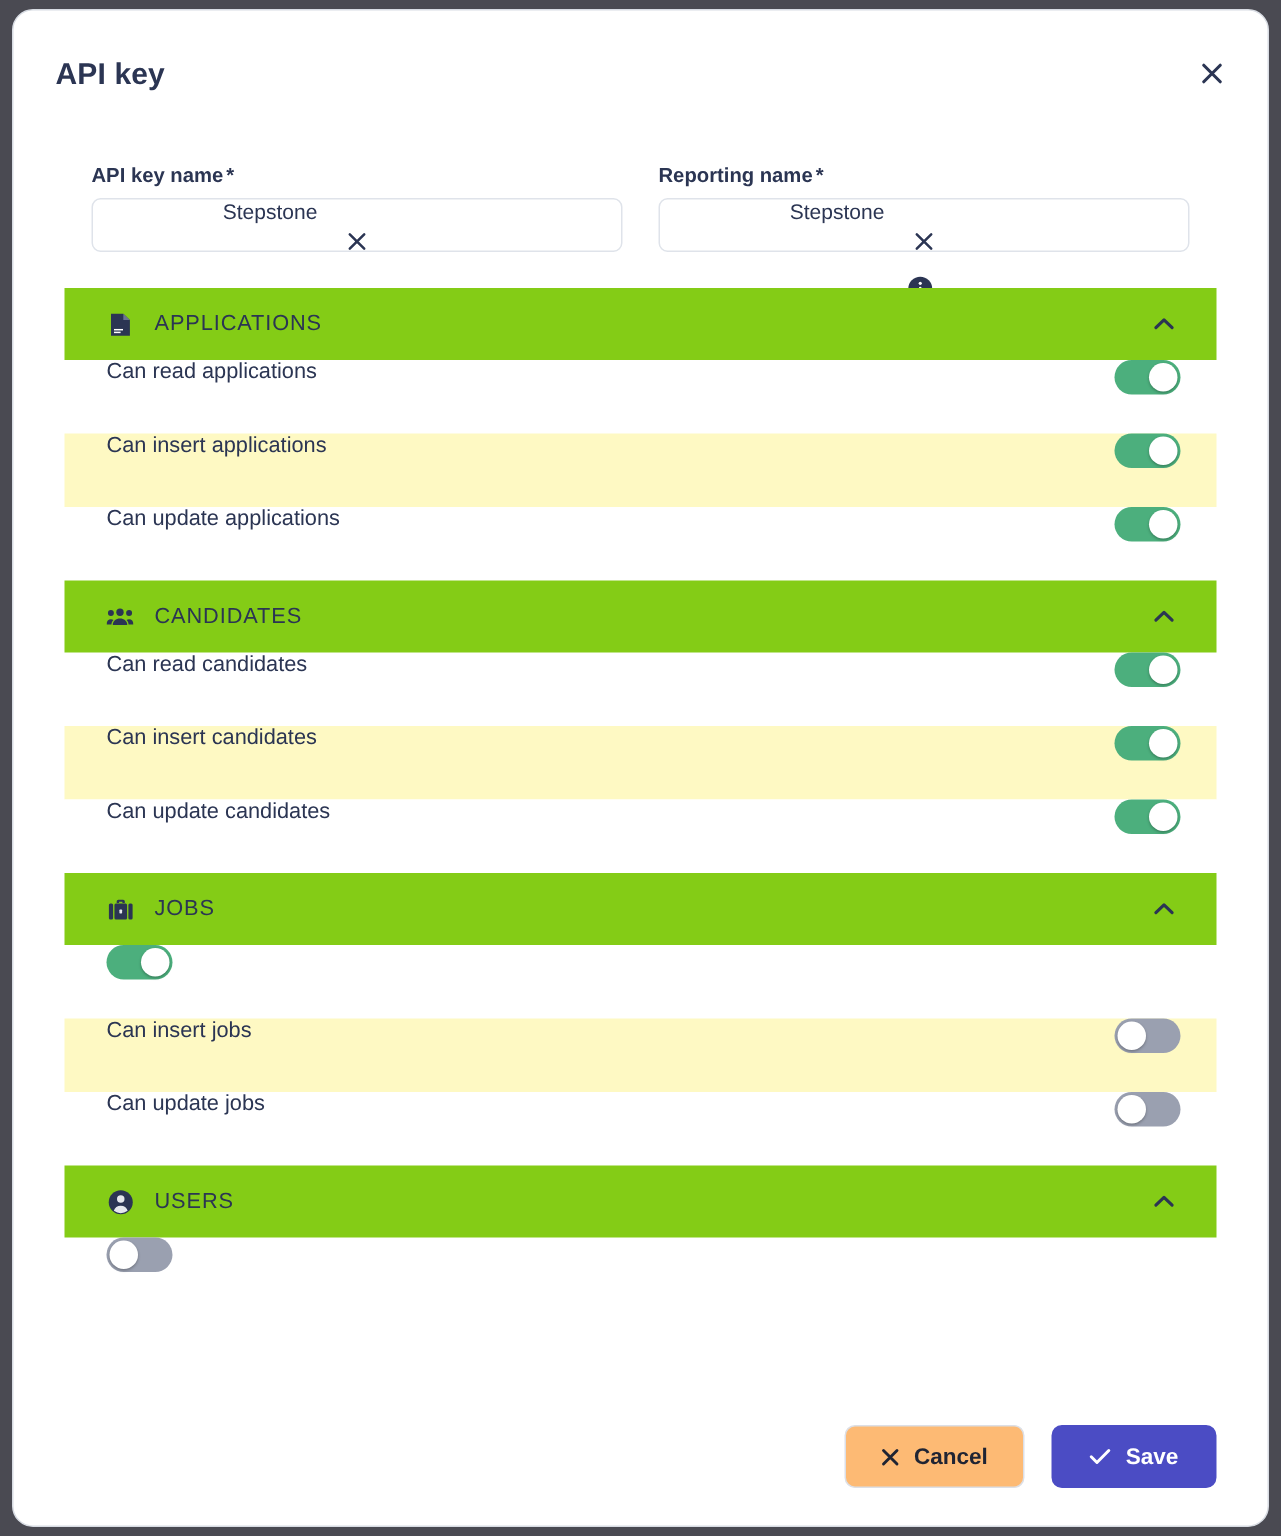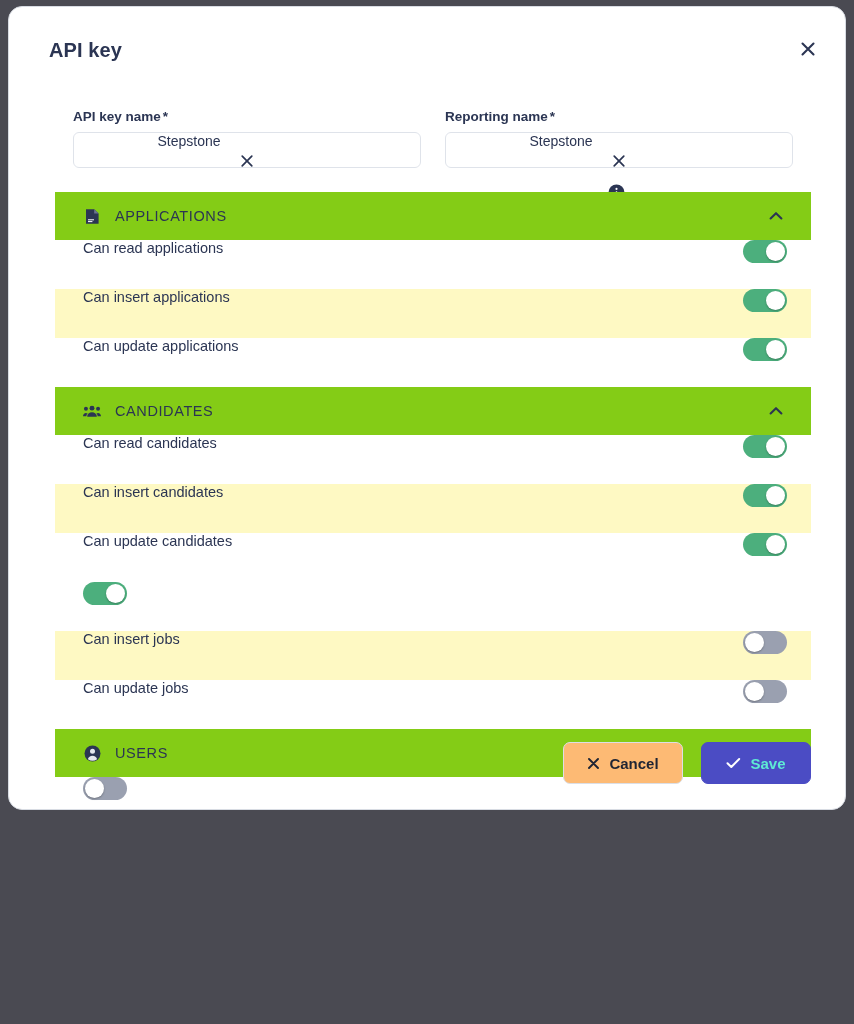--- a/index.html
+++ b/index.html
@@ -9,26 +9,25 @@
     height: 1024px;
     background: #4a4a52;
     font-family: "Liberation Sans", "DejaVu Sans", sans-serif;
   }
 
   .modal {
     position: absolute;
     left: 8px;
     top: 6px;
     width: 838px;
-    height: 804px;
+    height: 1012px;
     background: #ffffff;
     border: 1px solid #d8dce3;
     border-radius: 14px;
     overflow: hidden;
-    padding-left: 12px;
   }
 
   
   .modal-header {
     position: relative;
     height: 84px;
   }
   .modal-title {
     position: absolute;
     left: 28px;
@@ -225,21 +224,21 @@
   }
   .btn-cancel {
     background: #fdba74;
     border: 1px solid #dcdfe6;
     color: #1f2433;
     min-width: 120px;
   }
   .btn-save {
     background: #4b4cc4;
     border: 1px solid #4b4cc4;
-    color: #5eead4;
+    color: #ffffff;
     min-width: 110px;
   }
   .btn-icon {
     display: flex;
     align-items: center;
     justify-content: center;
   }
 </style>
 </head>
 <body>
@@ -367,20 +366,37 @@
           <span class="knob"></span>
         </button>
     </div>
     <div class="perm-row">
       <span class="perm-label">Can update candidates</span>
       <button class="toggle on">
           <span class="knob"></span>
         </button>
     </div>
 
+    <div class="section-header">
+      <span class="section-icon">
+        <svg width="17" height="15" viewBox="0 0 17 15">
+          <path d="M5.8 3V1.9c0-.6.5-1.1 1.1-1.1h3.2c.6 0 1.1.5 1.1 1.1V3h-1.6v-.8H7.4V3z" fill="#2b3553"></path>
+          <rect x="0.6" y="3.4" width="2.8" height="10.6" rx="1" fill="#2b3553"></rect>
+          <rect x="13.6" y="3.4" width="2.8" height="10.6" rx="1" fill="#2b3553"></rect>
+          <rect x="4.3" y="3.4" width="8.4" height="10.6" rx="1" fill="#2b3553"></rect>
+          <rect x="7.6" y="7.4" width="1.8" height="2.6" rx=".5" fill="#e5e8ed"></rect>
+        </svg>
+      </span>
+      <span class="section-title">JOBS</span>
+      <span class="section-chevron">
+        <svg width="14" height="10" viewBox="0 0 14 10" fill="none">
+          <path d="M1.6 7.4 L7 2.2 L12.4 7.4" stroke="#2b3553" stroke-width="2.1" stroke-linecap="round" stroke-linejoin="round"></path>
+        </svg>
+      </span>
+    </div>
     <div class="perm-row">
       <button class="toggle on">
           <span class="knob"></span>
         </button>
     </div>
     <div class="perm-row alt">
       <span class="perm-label">Can insert jobs</span>
       <button class="toggle">
           <span class="knob"></span>
         </button>

